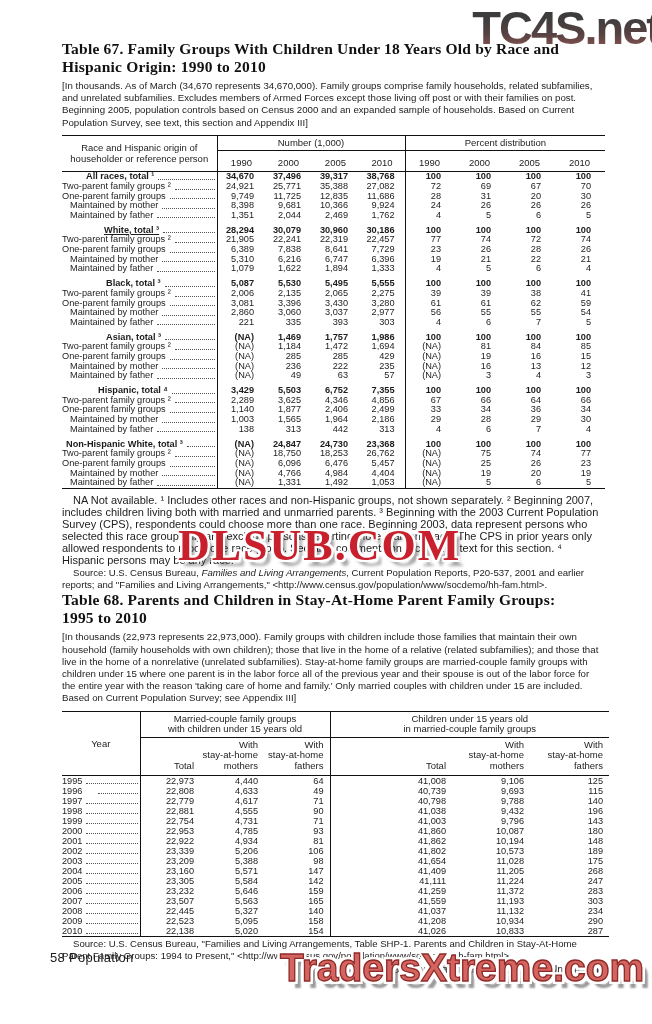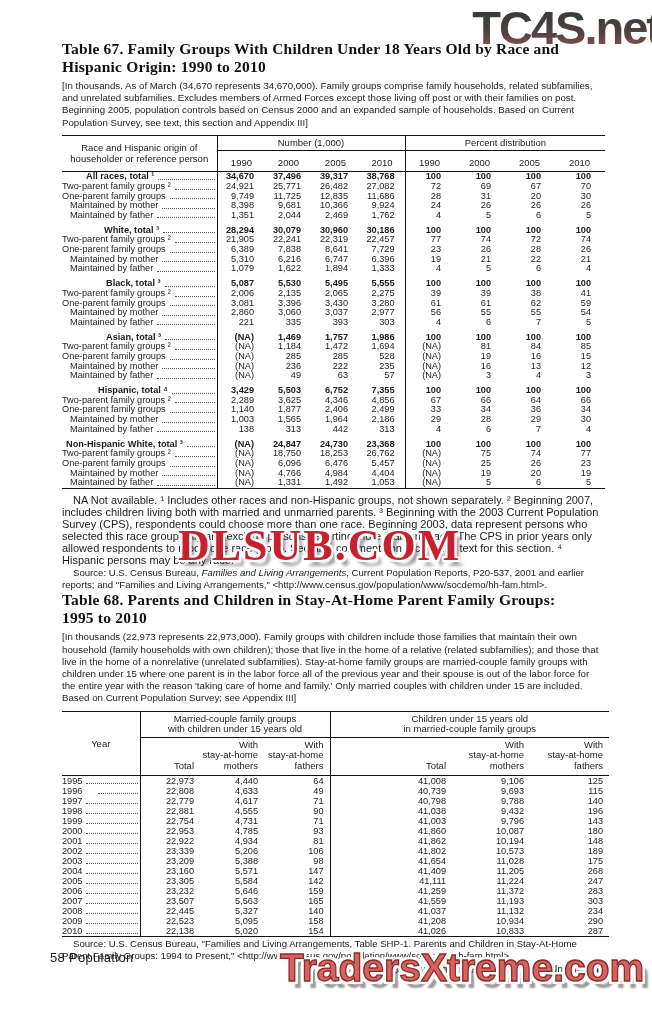--- a/index.html
+++ b/index.html
@@ -130,21 +130,21 @@
           </tr>
           <tr>
             <td class="stub">
               <div class="lbl" style="padding-left: 0px;">
                 <span class="t">Two-parent family groups ²</span>
                 <span class="dots"></span>
               </div>
             </td>
             <td class="num pn g1s">24,921</td>
             <td class="num pn">25,771</td>
-            <td class="num pn">26,482</td>
+            <td class="num pn">35,388</td>
             <td class="num pn">27,082</td>
             <td class="num pp g2s">72</td>
             <td class="num pp">69</td>
             <td class="num pp">67</td>
             <td class="num pp">70</td>
           </tr>
           <tr>
             <td class="stub">
               <div class="lbl" style="padding-left: 0px;">
                 <span class="t">One-parent family groups</span>
@@ -198,21 +198,21 @@
             <td class="num "></td>
             <td class="num "></td>
             <td class="num "></td>
             <td class="num g2s"></td>
             <td class="num "></td>
             <td class="num "></td>
             <td class="num "></td>
           </tr>
           <tr class="bold">
             <td class="stub">
-              <div class="lbl" style="padding-left: 42px;">
+              <div class="lbl" style="padding-left: 42px; text-decoration: underline;">
                 <span class="t">White, total ³</span>
                 <span class="dots"></span>
               </div>
             </td>
             <td class="num pn g1s">28,294</td>
             <td class="num pn">30,079</td>
             <td class="num pn">30,960</td>
             <td class="num pn">30,186</td>
             <td class="num pp g2s">100</td>
             <td class="num pp">100</td>
@@ -420,21 +420,21 @@
           <tr>
             <td class="stub">
               <div class="lbl" style="padding-left: 0px;">
                 <span class="t">One-parent family groups</span>
                 <span class="dots"></span>
               </div>
             </td>
             <td class="num pn g1s">(NA)</td>
             <td class="num pn">285</td>
             <td class="num pn">285</td>
-            <td class="num pn">528</td>
+            <td class="num pn">429</td>
             <td class="num pp g2s">(NA)</td>
             <td class="num pp">19</td>
             <td class="num pp">16</td>
             <td class="num pp">15</td>
           </tr>
           <tr>
             <td class="stub">
               <div class="lbl" style="padding-left: 8px;">
                 <span class="t">Maintained by mother</span>
                 <span class="dots"></span>

